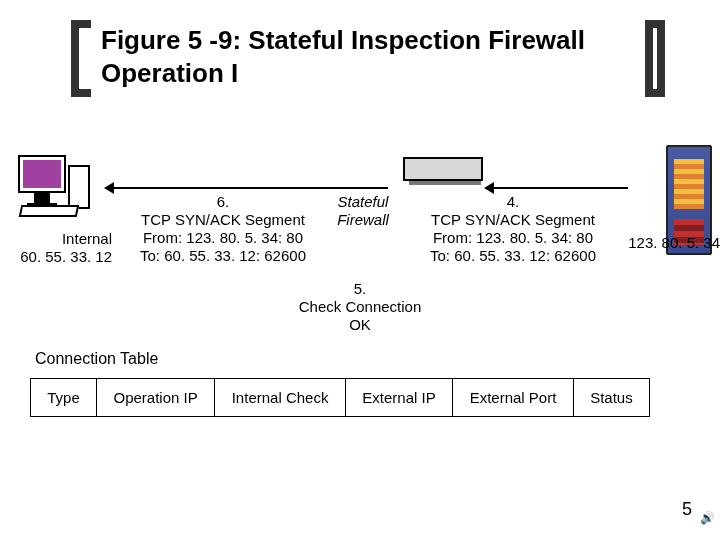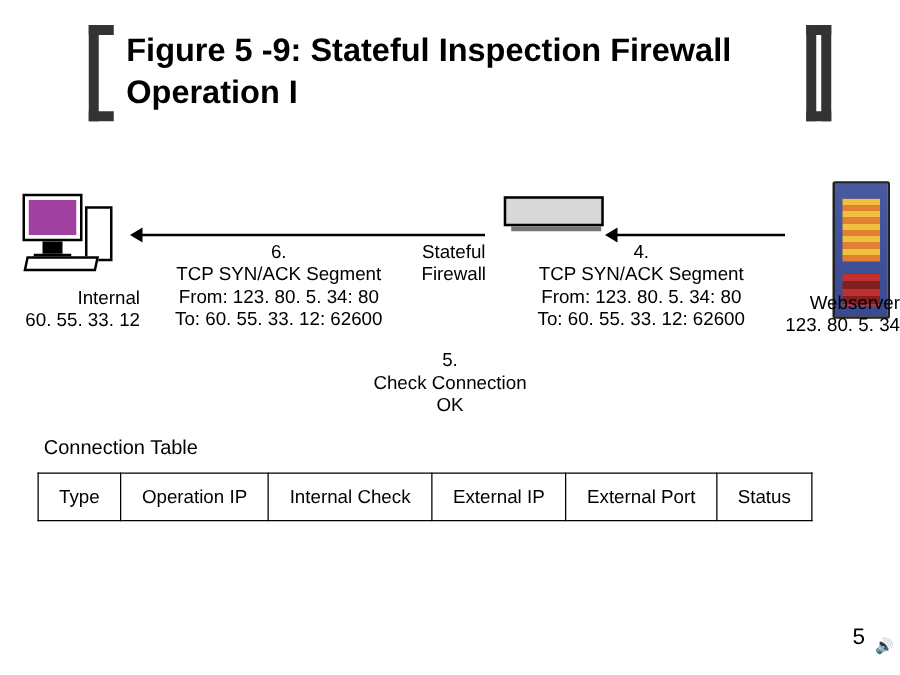--- a/index.html
+++ b/index.html
@@ -72,21 +72,21 @@
   .pc-label { position:absolute; left:2px; top:230px; font-size:15px; text-align:right; width:110px; line-height:1.2; }
   .firewall-box {
     position:absolute; left:395px; top:2px; width:80px; height:24px; background:#d8d8d8; border:2px solid #000;
   }
   .firewall-box::after { content:""; position:absolute; bottom:-6px; left:4px; width:72px; height:4px; background:#777; }
   .arrow-left1 { position:absolute; left:100px; top:32px; width:280px; height:2px; background:#000; }
   .arrow-left1::before { content:""; position:absolute; left:-10px; top:-5px; border:6px solid transparent; border-right:10px solid #000; }
   .arrow-left2 { position:absolute; left:480px; top:32px; width:140px; height:2px; background:#000; }
   .arrow-left2::before { content:""; position:absolute; left:-10px; top:-5px; border:6px solid transparent; border-right:10px solid #000; }
   .seg6 { position:absolute; left:115px; top:38px; width:200px; font-size:15px; text-align:center; line-height:1.2; }
-  .fw-label { position:absolute; left:315px; top:38px; width:80px; font-size:15px; text-align:center; line-height:1.2; }
+  .fw-label { position:absolute; left:315px; top:38px; width:80px; font-size:15px; text-align:center; line-height:1.2;font-style:italic; }
   .seg4 { position:absolute; left:400px; top:38px; width:210px; font-size:15px; text-align:center; line-height:1.2; }
   .server {
     position:absolute; right:8px; top:-10px; width:46px; height:110px;
     background:linear-gradient(#4a5aa0,#3a4a90); border:2px solid #222; border-radius:2px;
   }
   .server::before { content:""; position:absolute; top:12px; left:6px; right:6px; height:50px;
     background:repeating-linear-gradient(#f0c040 0 5px,#e08030 5px 10px); }
   .server::after { content:""; position:absolute; bottom:8px; left:6px; right:6px; height:26px;
     background:repeating-linear-gradient(#c03030 0 6px,#802020 6px 12px); }
   .server-label { position:absolute; right:0; top:234px; width:110px; font-size:15px; text-align:right; line-height:1.2; }
@@ -152,21 +152,20 @@
 
   <div class="server"></div>
 </div>
 
 <div class="pc-label">
   <div>Internal</div>
   <div>60. 55. 33. 12</div>
 </div>
 
 <div class="server-label">
-  <div>Webserver</div>
   <div>123. 80. 5. 34</div>
 </div>
 
 <div class="step5">
   <div>5.</div>
   <div>Check Connection</div>
   <div>OK</div>
 </div>
 
 <div class="conn-label">Connection Table</div>

